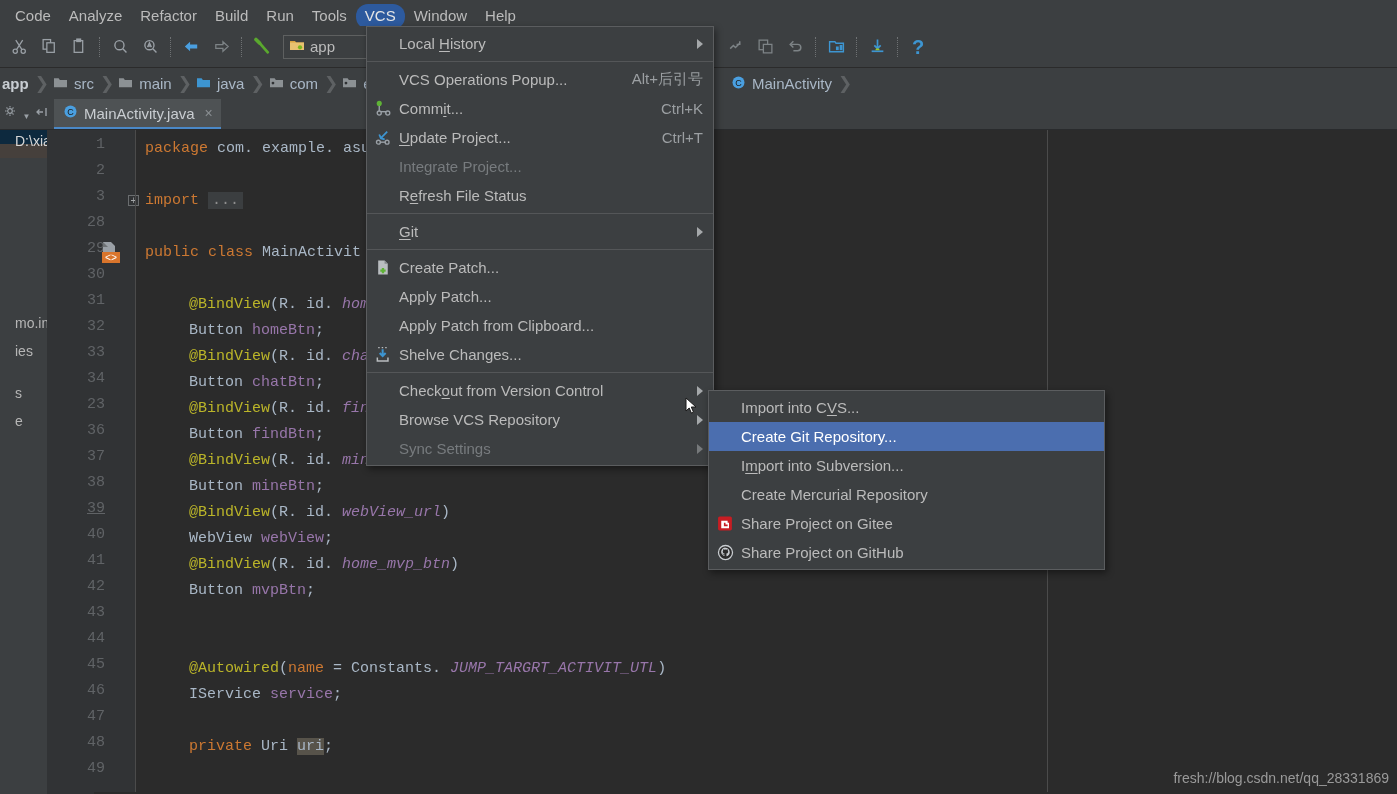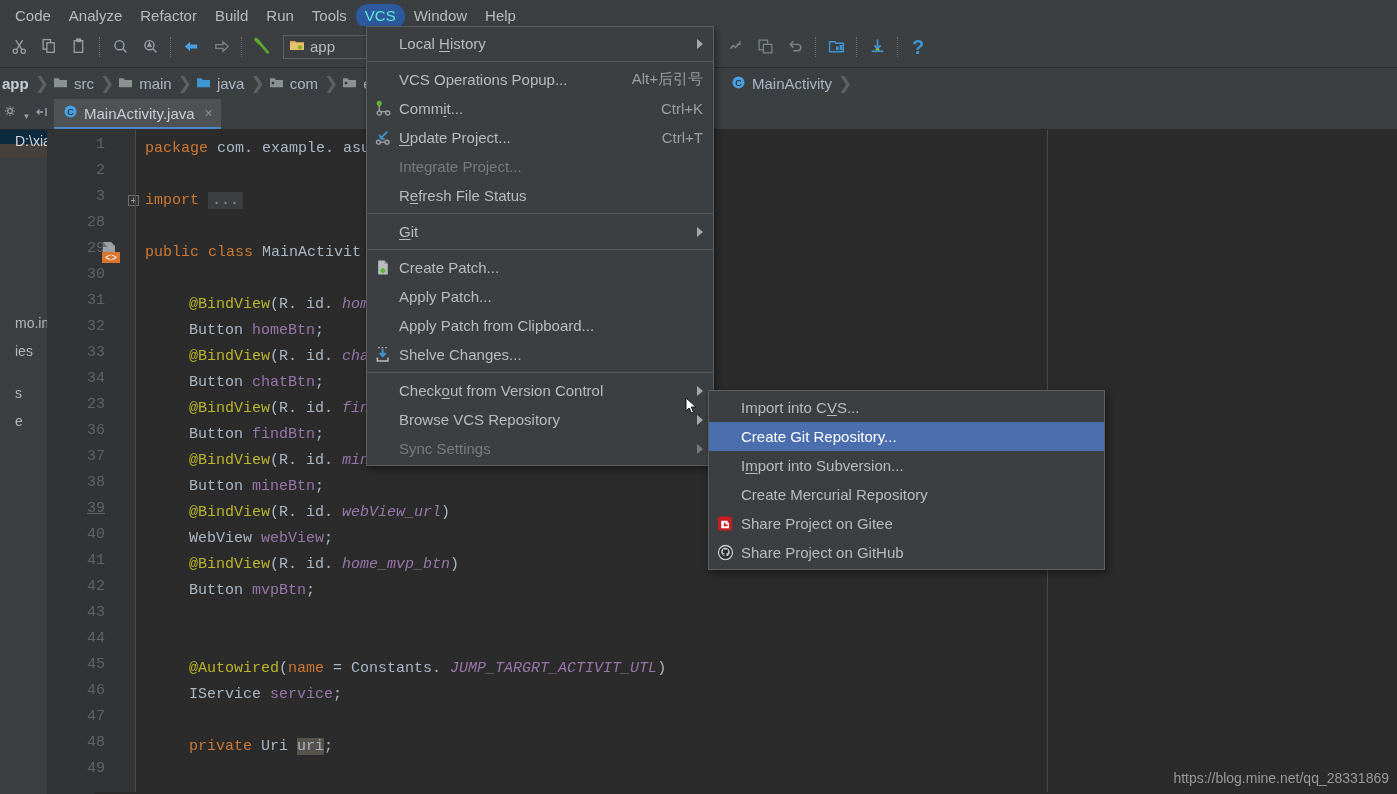--- a/index.html
+++ b/index.html
@@ -15,21 +15,21 @@
   
   .menubar {
     position: absolute; left: 0; top: 0; width: 1397px; height: 26px;
     background: #3c3f41; display: flex; align-items: center;
     padding-left: 6px;
   }
   .menubar .mi {
     padding: 3px 9px 4px 9px; font-size: 15px; color: #bbbbbb;
     line-height: 18px; white-space: nowrap; margin-top: 7px;
   }
-  .menubar .mi.active { background: #2d5a9e; color: #5eead4; border-radius: 12px; }
+  .menubar .mi.active { background: #2d5a9e; color: #e5e5e5; border-radius: 12px; }
   .u { text-decoration: underline; text-underline-offset: 2px; }
 
   
   .toolbar {
     position: absolute; left: 0; top: 26px; width: 1397px; height: 42px;
     background: #3c3f41; border-bottom: 1px solid #2b2b2b;
     display: flex; align-items: center;
   }
   .tb-group { display: flex; align-items: center; height: 28px; }
   .tb-btn {
@@ -561,14 +561,14 @@
         <span class="mlabel">Share Project on GitHub</span>
       </div>
     </div>
 
   <div class="cursor-arrow">
     <svg width="14" height="20" viewBox="0 0 14 20">
         <path d="M1 1l10 9H6.3l2.2 5.2-2.1.9L4.2 11 1 14z" fill="#ffffff" stroke="#1a1a1a" stroke-width="1"></path>
       </svg>
   </div>
 
-  <div class="watermark">https://blog.mine.net/qq_28331869</div>
+  <div class="watermark">fresh://blog.csdn.net/qq_28331869</div>
 </div>
 
 </body></html>

